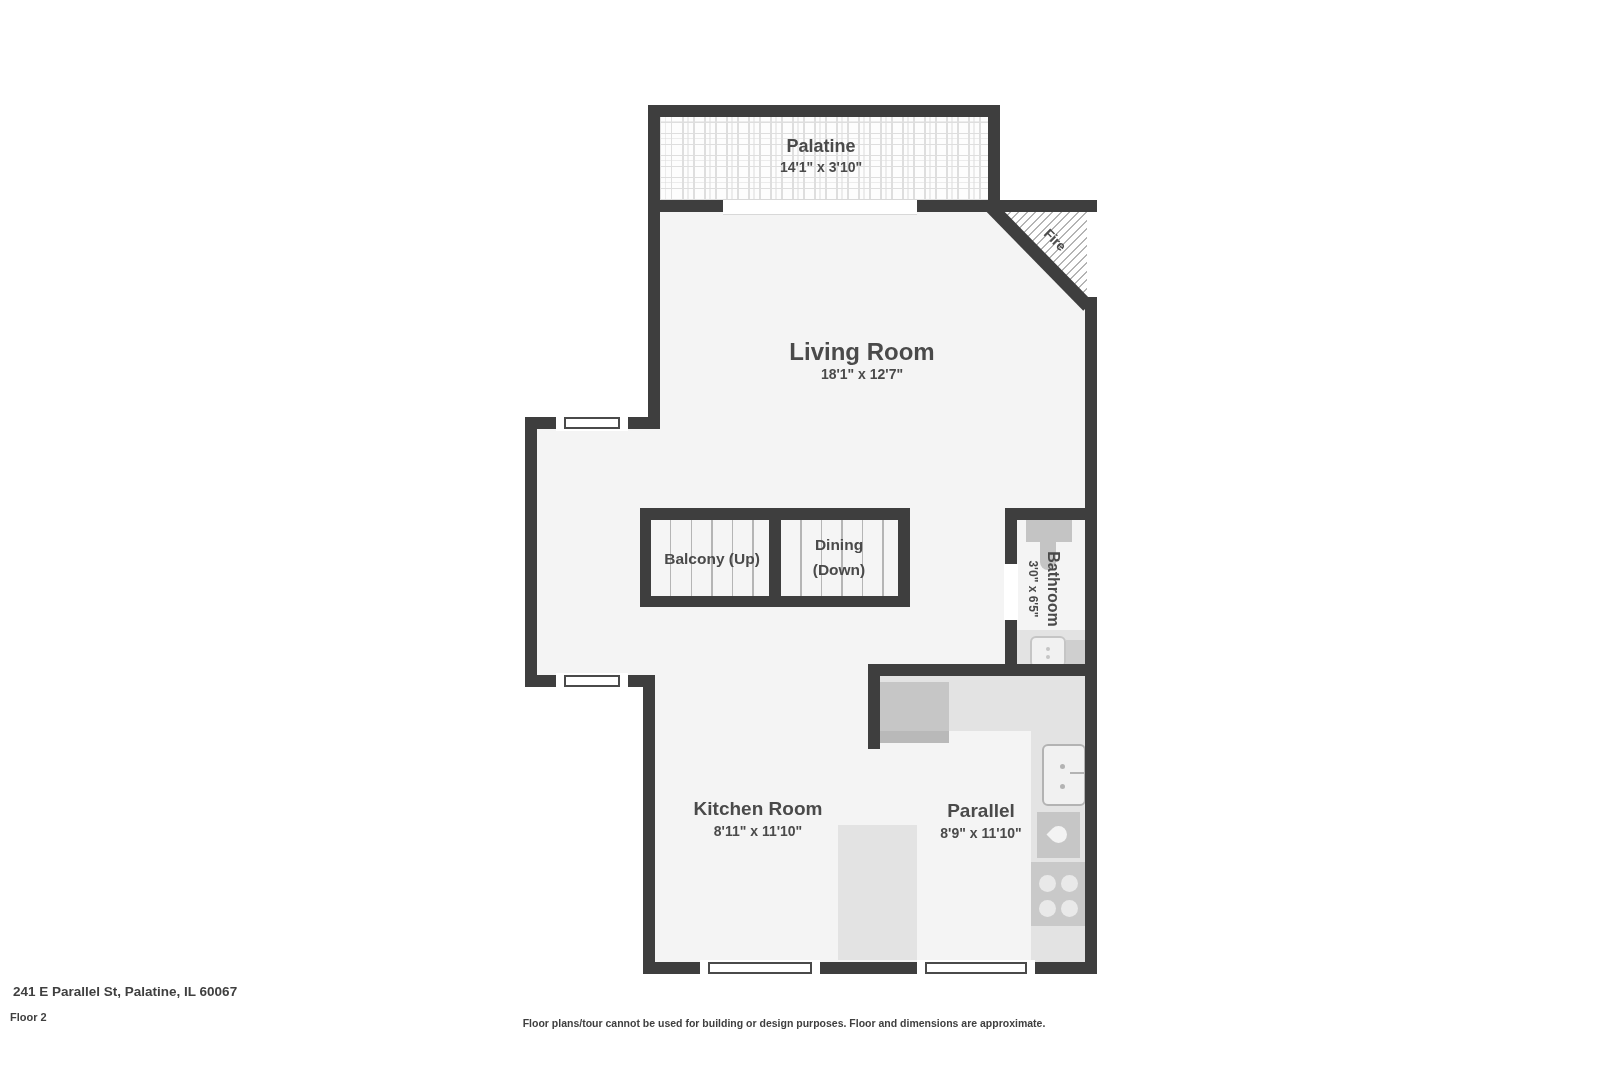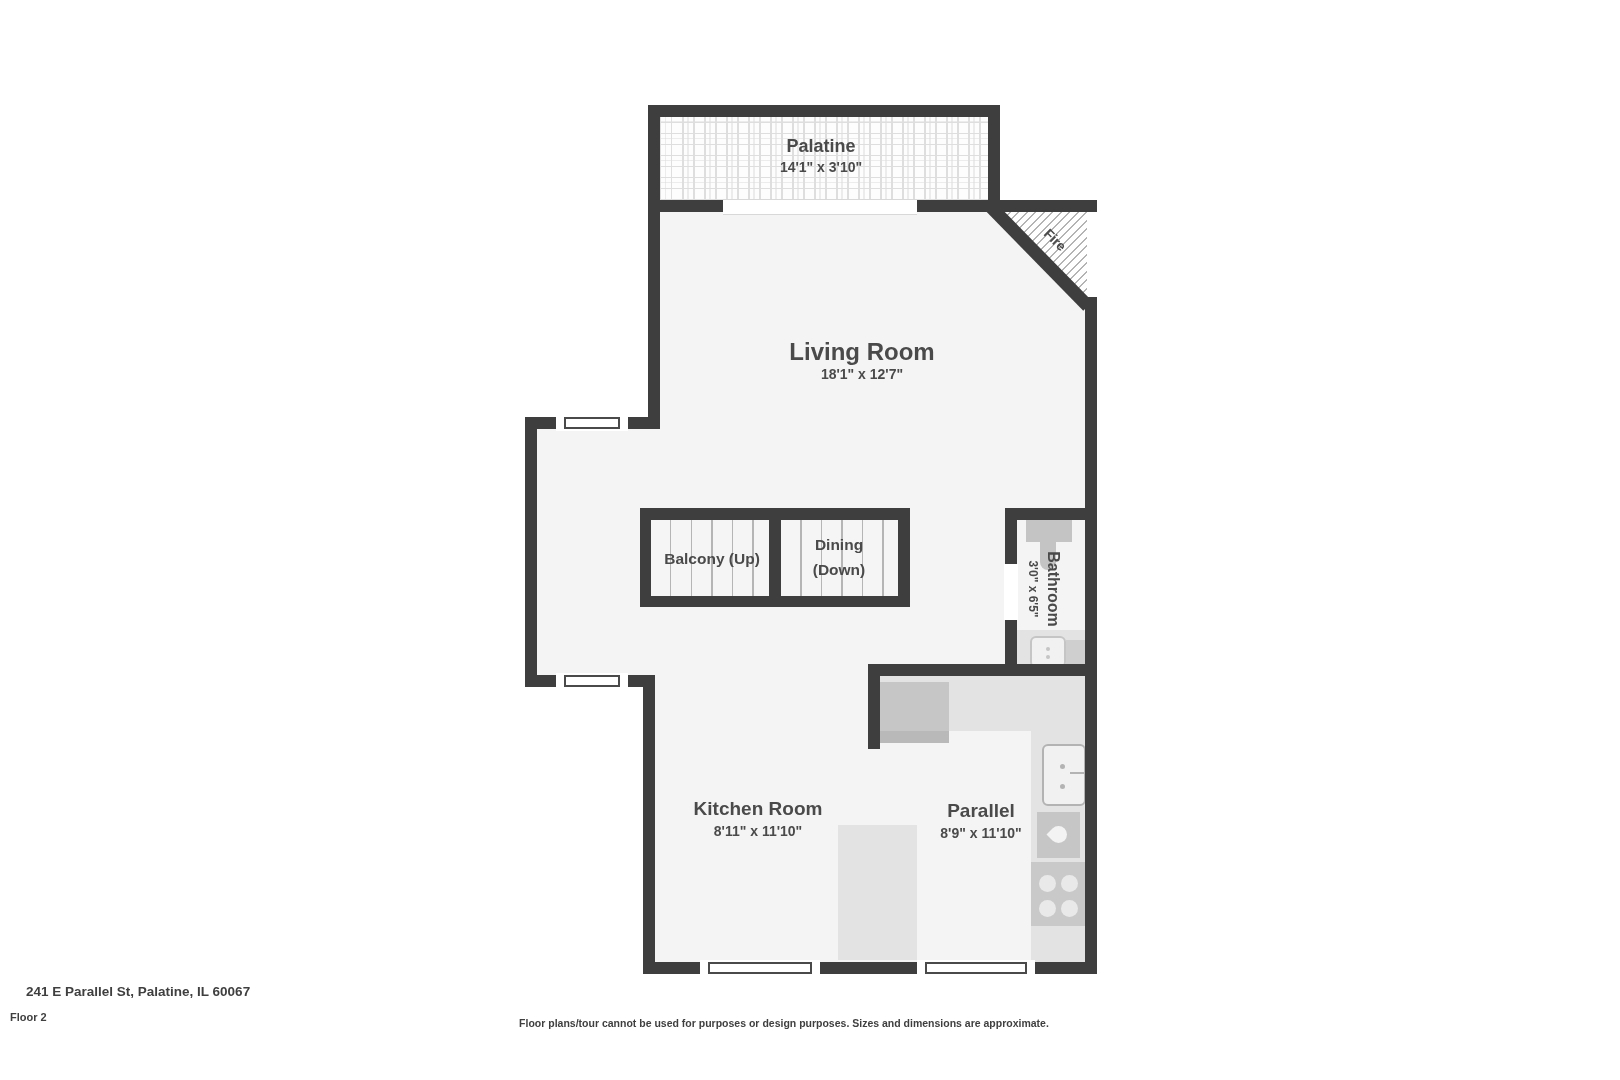--- a/index.html
+++ b/index.html
@@ -147,17 +147,17 @@
   <div class="vtext" style="left:1033px;top:589px;font-size:12px;">3'0" x 6'5"</div>
 
   <div class="room-label" style="left:758px;top:809px;font-size:19px;">Kitchen Room</div>
   <div class="dim-label" style="left:758px;top:831px;font-size:14px;">8'11" x 11'10"</div>
 
   <div class="room-label" style="left:981px;top:811px;font-size:19px;">Parallel</div>
   <div class="dim-label" style="left:981px;top:833px;font-size:14px;">8'9" x 11'10"</div>
 
   <div class="room-label" style="left:1055px;top:240px;font-size:13.5px;transform:translate(-50%,-50%) rotate(45deg);">Fire</div>
 
-  <div class="footer-text" style="left:26px;top:984px;font-size:13.5px;text-align:center;">241 E Parallel St, Palatine, IL 60067</div>
+  <div class="footer-text" style="left:13px;top:984px;font-size:13.5px;text-align:center;">241 E Parallel St, Palatine, IL 60067</div>
   <div class="footer-text" style="left:10px;top:1011px;font-size:11px;">Floor 2</div>
-  <div class="footer-text" style="left:784px;top:1017px;transform:translateX(-50%);font-size:10.5px;white-space:nowrap;">Floor plans/tour cannot be used for purposes or design purposes. Sizes and dimensions are approximate.</div>
+  <div class="footer-text" style="left:784px;top:1017px;transform:translateX(-50%);font-size:10.5px;white-space:nowrap;">Floor plans/tour cannot be used for building or design purposes. Floor and dimensions are approximate.</div>
 
 </div>
 
 </body></html>

